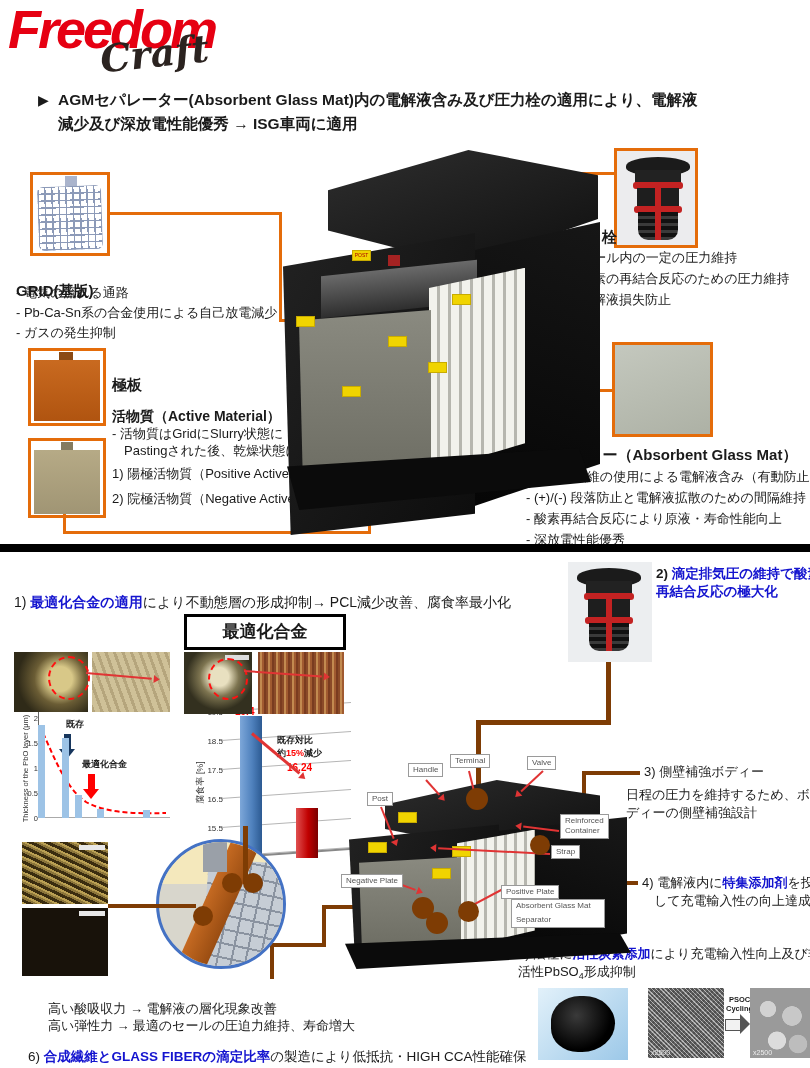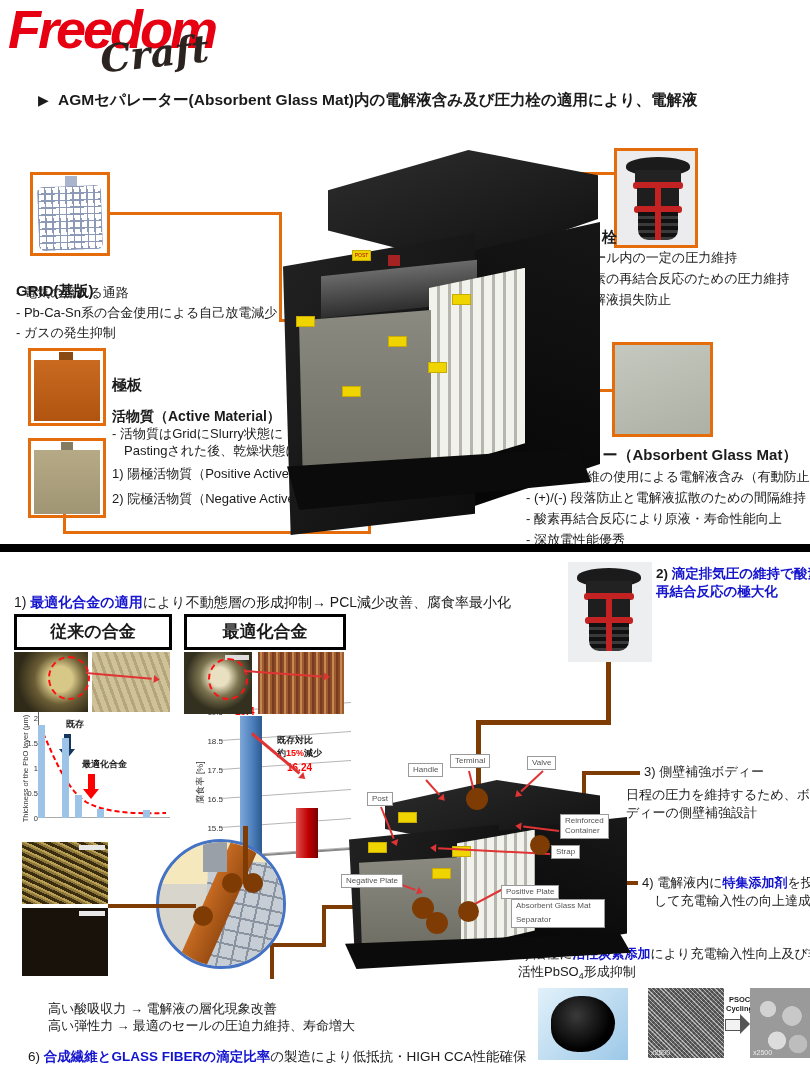--- a/index.html
+++ b/index.html
@@ -36,20 +36,21 @@
 </head>
 <body>
 
 <div id="page">
 
   <div class="txt" style="left:8px;top:-4px;font-size:54px;font-weight:bold;font-style:italic;color:#E60012;letter-spacing:-3px;">Freedom</div>
   <div class="txt" style="left:100px;top:30px;font-size:38px;font-style:italic;font-weight:bold;color:#2b2320;font-family:'DejaVu Serif',serif;transform:rotate(-6deg);">Craft</div>
 
   <div class="txt b" style="left:38px;top:92px;font-size:14px;">▶</div>
   <div class="txt b" style="left:58px;top:90px;font-size:15.5px;">AGMセパレーター(Absorbent Glass Mat)内の電解液含み及び圧力栓の適用により、電解液</div>
+  <div class="txt b" style="left:58px;top:114px;font-size:15.5px;">減少及び深放電性能優秀 → ISG車両に適用</div>
 
   <div class="photo" style="left:283px;top:150px;width:320px;height:325px;">
     <div class="abs" style="left:45px;top:0;width:270px;height:115px;background:linear-gradient(160deg,#2e2e2e,#0f0f0f);clip-path:polygon(0 35%,52% 0,100% 22%,100% 60%,50% 100%,0 70%);"></div>
     <div class="abs" style="left:185px;top:72px;width:132px;height:295px;background:linear-gradient(200deg,#161616,#050505);clip-path:polygon(0 10%,100% 0,100% 82%,0 97%);"></div>
     <div class="abs" style="left:0;top:80px;width:192px;height:305px;background:linear-gradient(120deg,#222,#0d0d0d);clip-path:polygon(0 12%,100% 1%,100% 93%,4% 100%);"></div>
     <div class="abs" style="left:38px;top:118px;width:156px;height:42px;background:linear-gradient(#6a6a6a,#2e2e2e);transform:skewY(-6deg);"></div>
     <div class="abs" style="left:146px;top:122px;width:96px;height:195px;background:repeating-linear-gradient(90deg,#f2f2ec 0 8px,#b6b6ae 8px 11px);transform:skewY(-5deg);clip-path:polygon(0 6%,100% 0,100% 90%,0 100%);"></div>
     <div class="abs" style="left:16px;top:160px;width:132px;height:175px;background:linear-gradient(#8a8a80,#6c6c62);clip-path:polygon(0 6%,100% 0,100% 94%,3% 100%);"></div>
     <div class="abs" style="left:4px;top:298px;width:304px;height:62px;background:#0b0b0b;clip-path:polygon(0 30%,96% 0,100% 55%,4% 100%);"></div>
     <div class="abs" style="left:105px;top:105px;width:12px;height:11px;background:#a52222;"></div>
@@ -125,23 +126,20 @@
   <div class="ln o" style="left:570px;top:389px;width:44px;"></div>
   <div class="ln o" style="left:570px;top:346px;width:3px;height:45px;"></div>
   <div class="ln o" style="left:536px;top:336px;width:36px;transform:rotate(12deg);transform-origin:left center;">
       <i class="tl"></i>
     </div>
 
   <div class="abs" style="left:0;top:544px;width:810px;height:8px;background:#000;"></div>
 
   <div class="txt" style="left:14px;top:594px;font-size:14px;">
     <span>1) </span><span class="blue">最適化合金の適用</span><span>により不動態層の形成抑制→  PCL減少改善、腐食率最小化</span>
-  </div>
-  <div class="abs" style="left:14px;top:614px;width:152px;height:30px;border:3px solid #000;text-align:center;font-weight:bold;font-size:17px;line-height:30px;">
-    <span>従来の合金</span>
   </div>
   <div class="abs" style="left:184px;top:614px;width:156px;height:30px;border:3px solid #000;text-align:center;font-weight:bold;font-size:17px;line-height:30px;">
     <span>最適化合金</span>
   </div>
 
   <div class="photo" style="left:14px;top:652px;width:74px;height:60px;background:#3a3322;background-image:radial-gradient(circle at 62% 45%,#d8c888 0 22%,#6b5d35 45%,#2f2a18 75%);"></div>
   <div class="photo" style="left:92px;top:652px;width:78px;height:60px;background:#cfc198;background-image:repeating-linear-gradient(70deg,rgba(120,100,60,.3) 0 3px,transparent 3px 8px);"></div>
   <div class="dash-circle" style="left:48px;top:656px;width:38px;height:40px;"></div>
   <div class="ln r" style="left:86px;top:672px;width:66px;transform:rotate(5deg);transform-origin:left center;z-index:5;">
       <i class="tr"></i>

